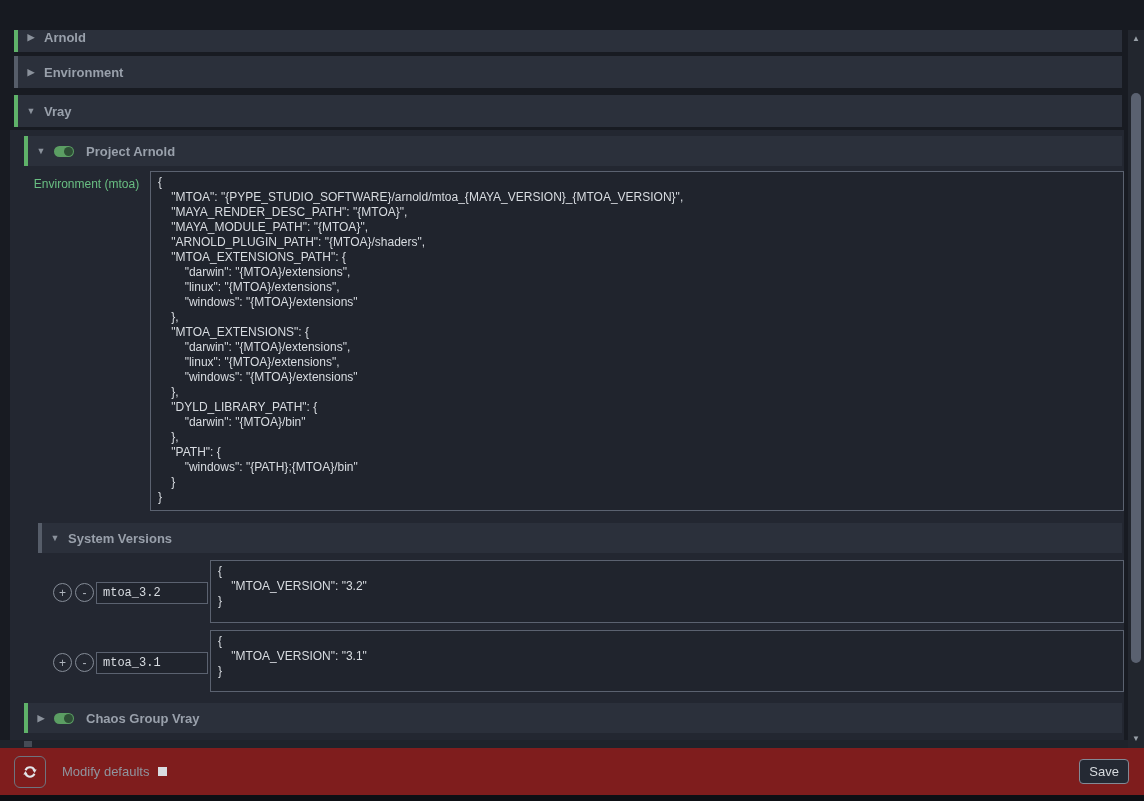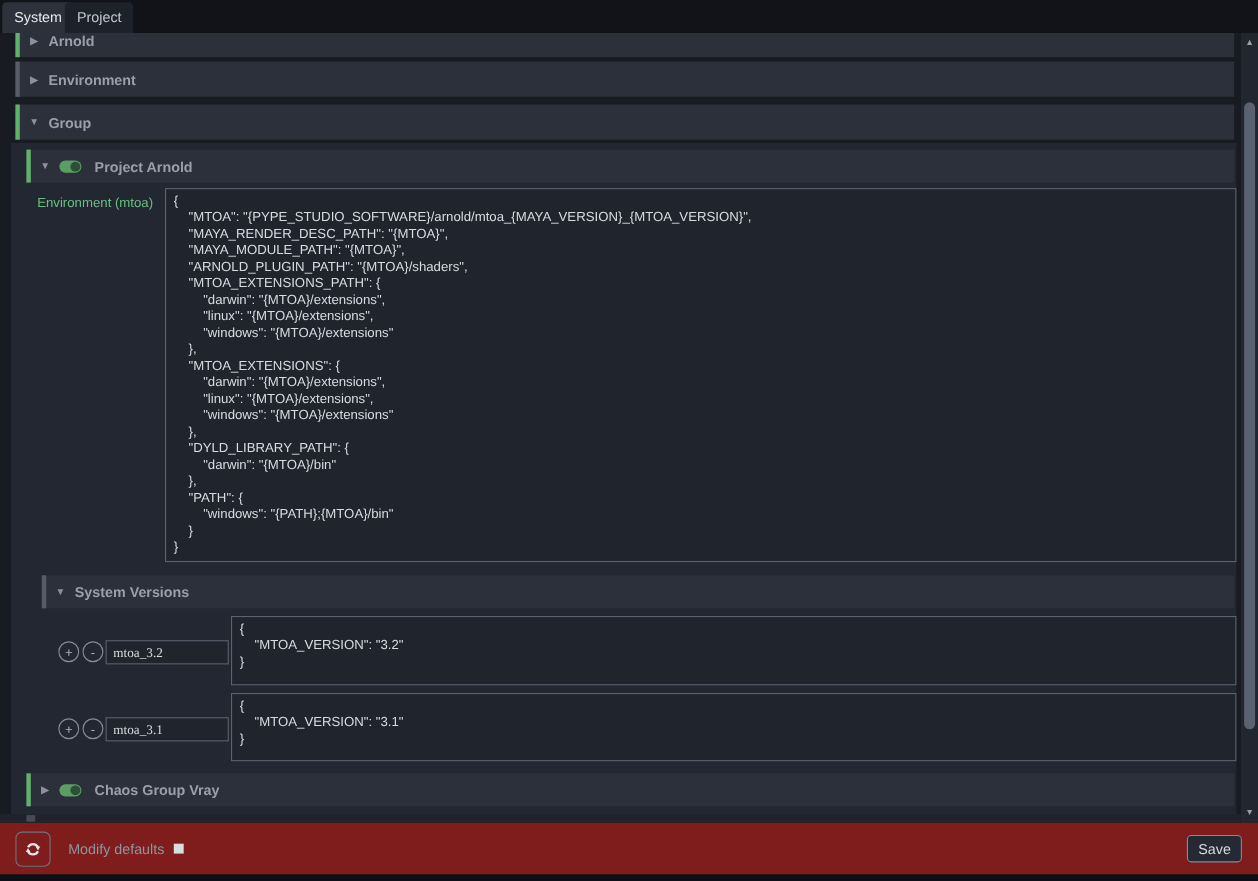--- a/index.html
+++ b/index.html
@@ -38,21 +38,21 @@
                   color:#d8dce1; font-family:"Liberation Sans", sans-serif; font-size:12px;
                   line-height:15px; white-space:pre; overflow:hidden; padding:3px 7px; outline:none; }
   .env-area { left:140px; top:41px; width:974px; height:340px; }
   .ver-area-1 { left:200px; top:430px; width:914px; height:63px; }
   .ver-area-2 { left:200px; top:500px; width:914px; height:62px; }
 
   .circle-btn { position:absolute; width:19px; height:19px; border-radius:50%;
                 border:1px solid #858c97; background:transparent; color:#aeb4bd;
                 font-size:12px; line-height:16px; text-align:center; padding:0; cursor:default; }
   input.key-input { position:absolute; width:112px; height:22px; border:1px solid #5b6270;
-                    background:#20242d; color:#d8dce1; font-family:Liberation Serif, serif;
+                    background:#20242d; color:#d8dce1; font-family:Liberation Mono, monospace;
                     font-size:12px; padding:0 6px; outline:none; }
 
   
   .hscroll { position:absolute; left:0; top:740px; width:1128px; height:8px; background:#1f232b; }
   .hthumb { position:absolute; left:24px; top:1px; width:8px; height:6px; background:#454b55; }
   .vscroll { position:absolute; left:1128px; top:30px; width:16px; height:718px; background:#22262e; }
   .vthumb { position:absolute; left:3px; top:63px; width:10px; height:570px; background:#5a6170; border-radius:5px; }
   .scroll-arrow { position:absolute; left:0; width:16px; text-align:center; color:#99a0a8; font-size:8px; }
 
   
@@ -64,40 +64,36 @@
   .modify-check { width:9px; height:9px; background:#d9dce0; margin-left:9px; }
   .save-btn { margin-left:auto; margin-right:15px; padding:4px 9px; border:1px solid #828995;
               border-radius:4px; background:#242933; color:#d6dade; font-size:13px; cursor:default; }
   .bottom-strip { position:absolute; left:0; top:795px; width:1144px; height:6px; background:#0d0f14; }
 </style>
 </head>
 <body>
 
 <div class="window">
 
-  <div class="tabbar">
-    <div class="tab active" style="left:2px;">System</div>
-    <div class="tab" style="left:59px;">Project</div>
-  </div>
 
   <div class="viewport">
 
     <div class="hdr green" style="left:14px; top:-8px; width:1108px; height:30px;">
       <span class="arrow">▶</span>
       <span class="lbl">Arnold</span>
     </div>
 
     <div class="hdr" style="left:14px; top:26px; width:1108px; height:32px;">
       <span class="arrow">▶</span>
       <span class="lbl">Environment</span>
     </div>
 
     <div class="hdr green" style="left:14px; top:65px; width:1108px; height:32px;">
       <span class="arrow">▼</span>
-      <span class="lbl">Group</span>
+      <span class="lbl">Vray</span>
     </div>
 
     <div class="panel">
 
       <div class="hdr green" style="left:14px; top:6px; width:1098px; height:30px;">
         <span class="arrow">▼</span>
         <span class="toggle"></span>
         <span class="lbl">Project Arnold</span>
       </div>
 

